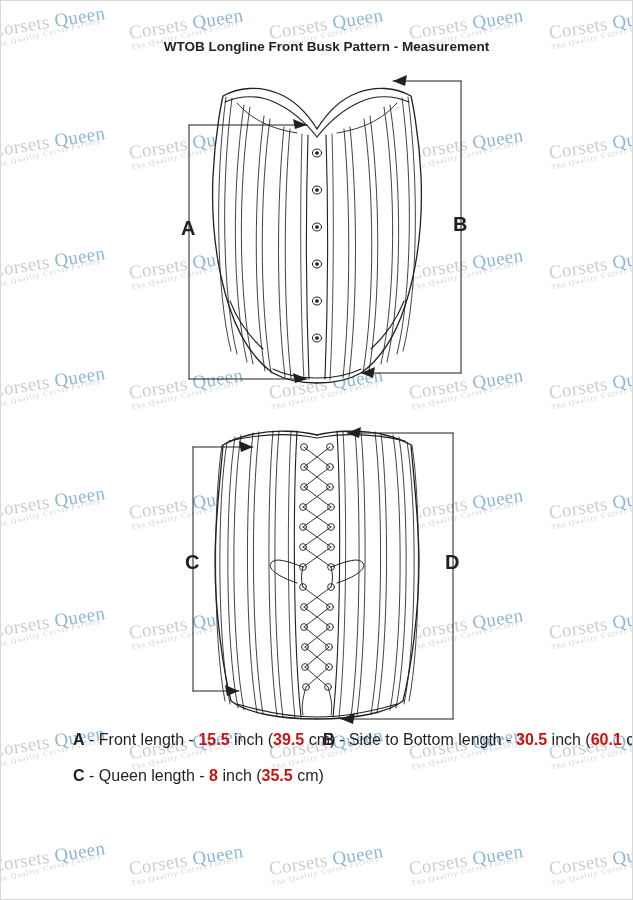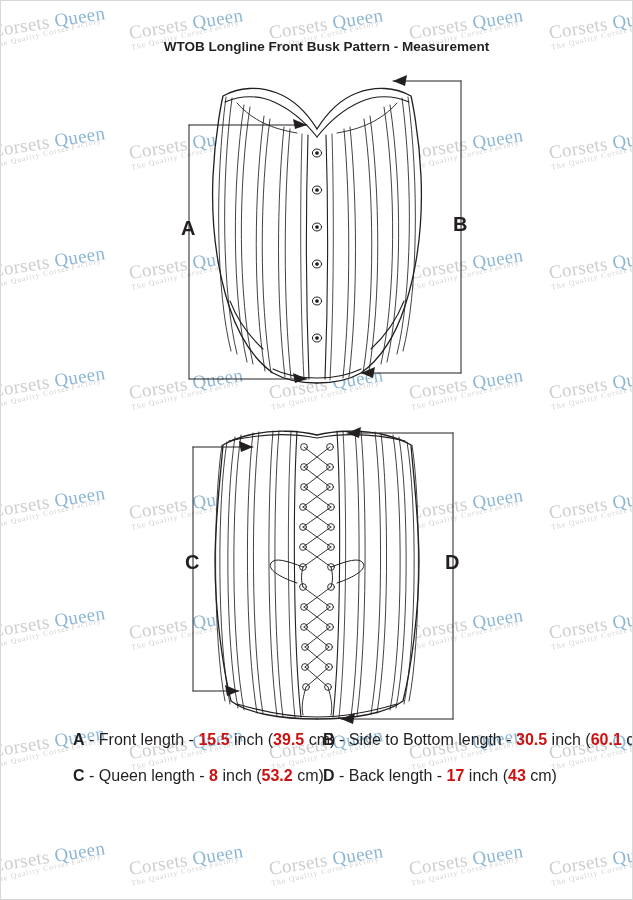--- a/index.html
+++ b/index.html
@@ -345,24 +345,21 @@
     <div class="legend-row">
       <div class="legend-cell">
         <span class="key">A</span><span> - Front length - </span><span class="val">15.5</span><span> inch (</span><span class="valcm">39.5</span><span> cm)</span>
       </div>
       <div class="legend-cell">
         <span class="key">B</span><span> - Side to Bottom length - </span><span class="val">30.5</span><span> inch (</span><span class="valcm">60.1</span><span> cm)</span>
       </div>
     </div>
     <div class="legend-row">
       <div class="legend-cell">
-        <span class="key">C</span><span> - Queen length - </span><span class="val">8</span><span> inch (</span><span class="valcm">53.2</span><span> cm)</span>
-      </div>
-      <div class="legend-cell">
-        <span class="key">D</span><span> - Back length - </span><span class="val">17</span><span> inch (</span><span class="valcm">43</span><span> cm)</span>
+        <span class="key">C</span><span> - Queen length - </span><span class="val">8</span><span> inch (</span><span class="valcm">35.5</span><span> cm)</span>
       </div>
     </div>
   </div>
 
   <div class="wm-layer" id="wm-layer">
       <div class="wm" style="left: -10px; top: 10px; transform: rotate(-9deg);"><span class="wm-main">Corsets <span class="q">Queen</span></span><span class="wm-sub">The Quality Corset Factory</span></div>
       <div class="wm" style="left: 128px; top: 12px; transform: rotate(-9deg);"><span class="wm-main">Corsets <span class="q">Queen</span></span><span class="wm-sub">The Quality Corset Factory</span></div>
       <div class="wm" style="left: 268px; top: 12px; transform: rotate(-9deg);"><span class="wm-main">Corsets <span class="q">Queen</span></span><span class="wm-sub">The Quality Corset Factory</span></div>
       <div class="wm" style="left: 408px; top: 12px; transform: rotate(-9deg);"><span class="wm-main">Corsets <span class="q">Queen</span></span><span class="wm-sub">The Quality Corset Factory</span></div>
       <div class="wm" style="left: 548px; top: 12px; transform: rotate(-9deg);"><span class="wm-main">Corsets <span class="q">Queen</span></span><span class="wm-sub">The Quality Corset Factory</span></div>

